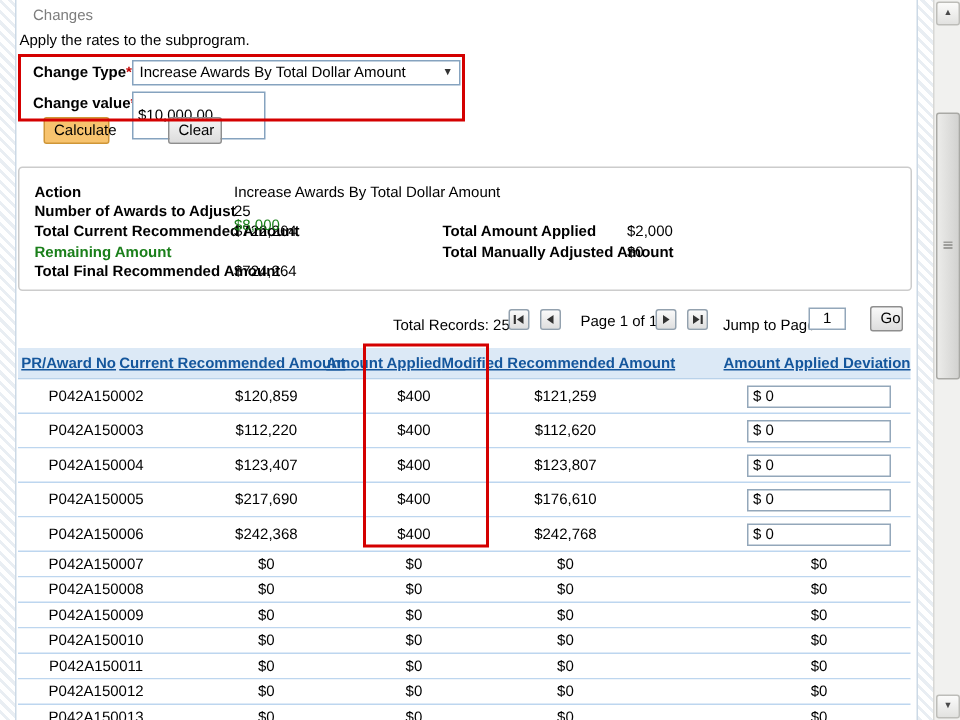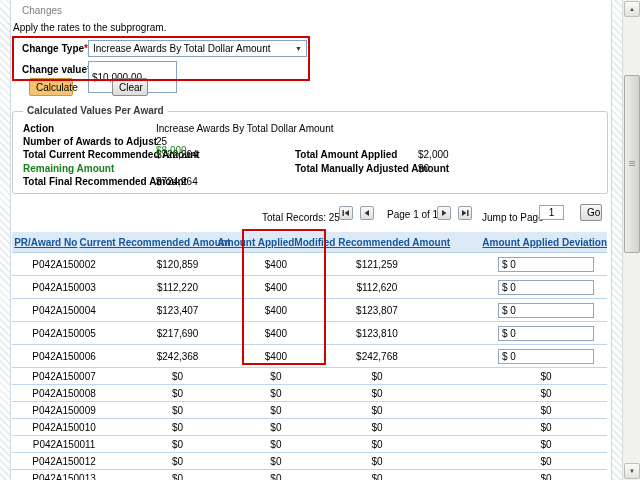--- a/index.html
+++ b/index.html
@@ -96,21 +96,20 @@
 
   <div class="flabel" style="left:22px;top:64px;"><span>Change value</span><span class="req">*</span></div>
   <input class="val-input" value="$10,000.00" style="">
 
   <div class="hl hl-form"></div>
 
   <button class="btn btn-calc">Calculate</button>
   <button class="btn btn-clear">Clear</button>
 
   <div class="panel">
-    <span class="legend">Calculated Values Per Award</span>
     <span class="pl" style="top:11px;">Action</span>
     <span class="pv" style="top:11px;">Increase Awards By Total Dollar Amount</span>
     <span class="pl" style="top:24px;">Number of Awards to Adjust</span>
     <span class="pv" style="top:24px;">25</span>
     <span class="pl" style="top:37px;">Total Current Recommended Amount</span>
     <span class="pv" style="top:37px;">$722,264</span>
     <span class="pl green" style="top:51px;">Remaining Amount</span>
     <span class="pv green" style="top:33px;">$8,000</span>
     <span class="pl" style="top:64px;">Total Final Recommended Amount</span>
     <span class="pv" style="top:64px;">$724,264</span>
@@ -175,21 +174,21 @@
           <div class="cell c0">P042A150004</div>
           <div class="cell c1">$123,407</div>
           <div class="cell c2">$400</div>
           <div class="cell c3">$123,807</div>
           <div class="cell c4"><input class="dev-input" value="$ 0" style=""></div>
         </div>
         <div class="trow tall">
           <div class="cell c0">P042A150005</div>
           <div class="cell c1">$217,690</div>
           <div class="cell c2">$400</div>
-          <div class="cell c3">$123,810</div>
+          <div class="cell c3">$176,610</div>
           <div class="cell c4"><input class="dev-input" value="$ 0" style=""></div>
         </div>
         <div class="trow tall">
           <div class="cell c0">P042A150006</div>
           <div class="cell c1">$242,368</div>
           <div class="cell c2">$400</div>
           <div class="cell c3">$242,768</div>
           <div class="cell c4"><input class="dev-input" value="$ 0" style=""></div>
         </div>
         <div class="trow short">

